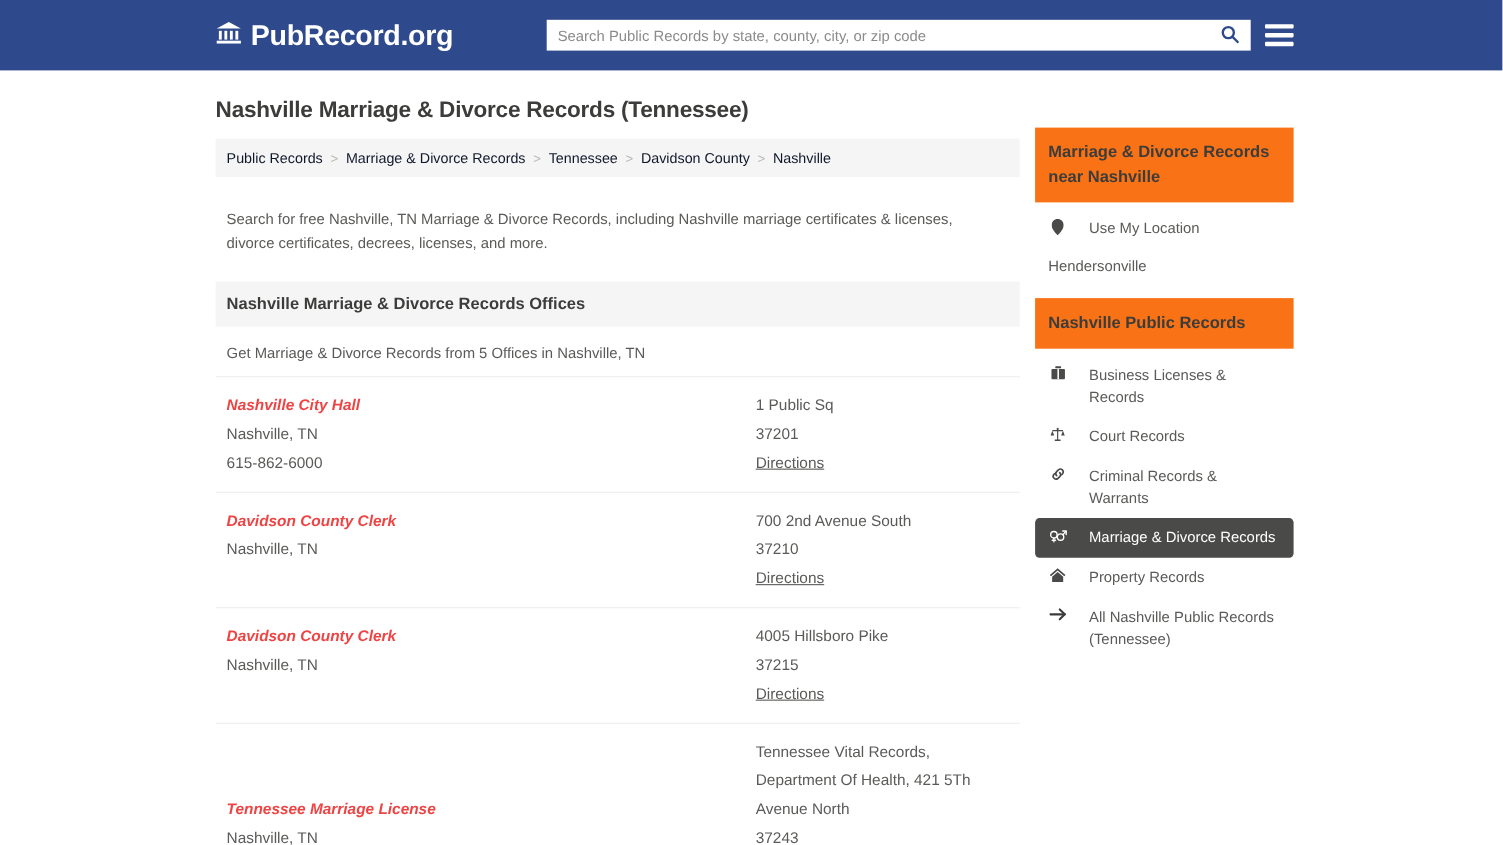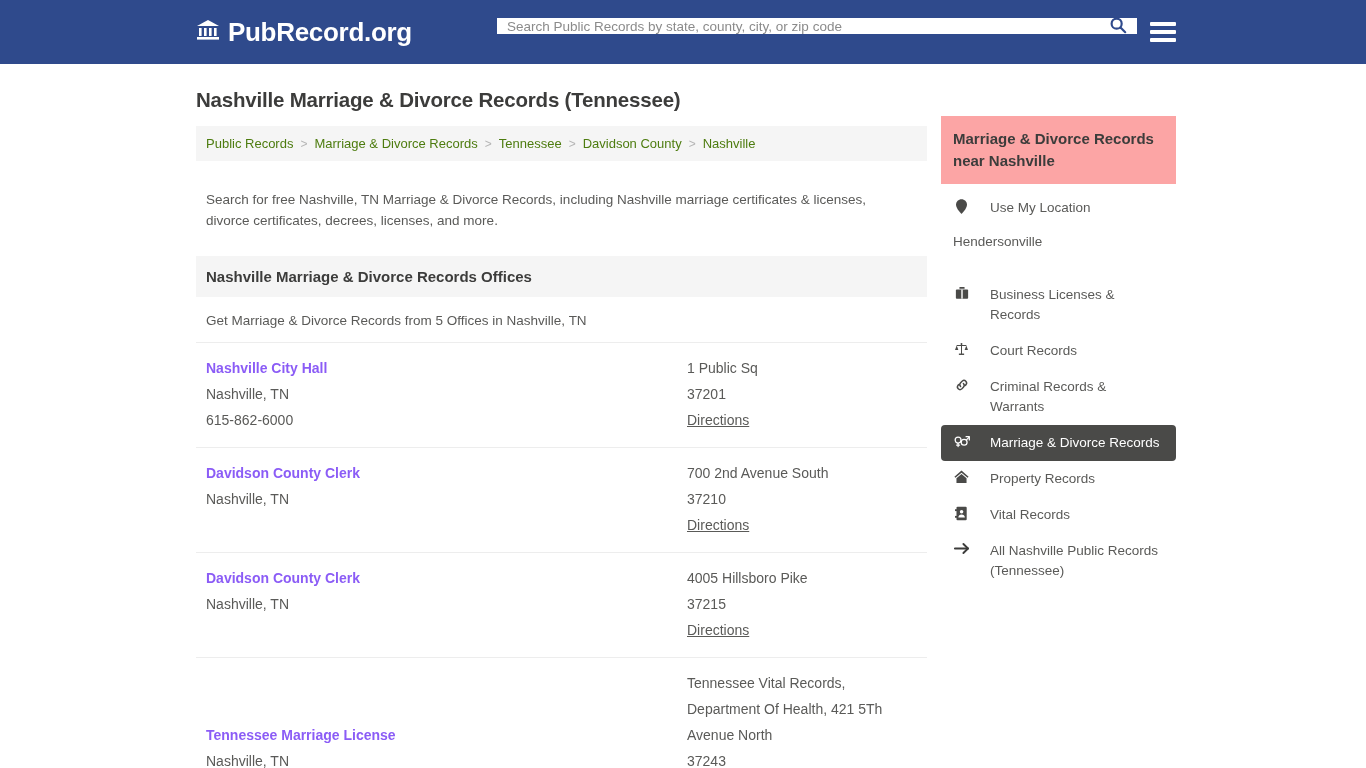--- a/index.html
+++ b/index.html
@@ -29,21 +29,21 @@
     font-weight: bold;
     letter-spacing: -0.3px;
     text-decoration: none;
   }
   .brand-icon { display: block; }
   .search-wrap {
     position: absolute;
     left: 497px;
     top: 18px;
     width: 640px;
-    height: 16px;
+    height: 28px;
     background: #ffffff;
     display: flex;
     align-items: center;
   }
   .search-input {
     flex: 1;
     border: 0;
     outline: none;
     height: 100%;
     padding: 0 10px;
@@ -94,21 +94,21 @@
   
   .breadcrumb {
     background: #f5f5f5;
     padding: 10px 10px;
     font-size: 13px;
     display: flex;
     flex-wrap: wrap;
     align-items: center;
   }
   .breadcrumb a {
-    color: #4d7c0f;
+    color: #0f172a;
     text-decoration: none;
   }
   .crumb-sep {
     color: #b5b5b5;
     margin: 0 7px;
     font-size: 12px;
   }
 
   .intro {
     font-size: 13.5px;
@@ -138,22 +138,23 @@
     border-top: 1px solid #ededed;
     padding: 12px 10px 14px 10px;
     min-height: 82px;
   }
   .office-row:first-of-type { border-top: 0; }
   .office-left { width: 465px; flex: none; }
   .office-right { flex: 1; margin-left: 16px; }
   .office-name {
     font-size: 14px;
     font-weight: bold;
-    color: #8b5cf6;
+    color: #ef4444;
     line-height: 26px;
+    font-style: italic;
   }
   .office-line {
     font-size: 14px;
     color: #5a5a58;
     line-height: 26px;
   }
   .office-addr {
     font-size: 14px;
     color: #5a5a58;
     line-height: 26px;
@@ -166,21 +167,21 @@
     display: inline-block;
   }
   
   .office-row.align-bottom .office-left {
     display: flex; flex-direction: column; justify-content: flex-end;
   }
 
   
   .side-panel { margin-bottom: 14px; }
   .side-head {
-    background: #fca5a5;
+    background: #f97316;
     color: #3c3c3b;
     font-size: 15px;
     font-weight: bold;
     line-height: 22px;
     padding: 12px 12px;
   }
   .side-list { padding-top: 6px; }
   .side-item {
     display: flex;
     align-items: flex-start;
@@ -333,20 +334,21 @@
               <path d="M6 0C2.7 0 0 2.7 0 6c0 4.3 6 10 6 10s6-5.7 6-10c0-3.3-2.7-6-6-6z"></path>
             </svg>
           </span>
           <span>Use My Location</span>
         </a>
         <a class="side-plain" href="#" style="display:block;text-decoration:none;">Hendersonville</a>
       </div>
     </div>
 
     <div class="side-panel">
+      <div class="side-head">Nashville Public Records</div>
       <div class="side-list">
 
         <a class="side-item" href="#">
           <span class="ico">
             <svg width="14" height="14" viewBox="0 0 16 16" fill="#4a4a48">
               <rect x="5" y="1" width="6" height="2.2" rx="0.6"></rect>
               <rect x="1" y="4" width="14" height="10.5" rx="1"></rect>
               <rect x="7.2" y="4" width="1.6" height="10.5" fill="#ffffff"></rect>
             </svg>
           </span>
@@ -394,32 +396,20 @@
         <a class="side-item" href="#">
           <span class="ico">
             <svg width="15" height="14" viewBox="0 0 16 15" fill="#4a4a48">
               <path d="M8 0.6L0.4 7.1l1.1 1.3L8 2.9l6.5 5.5 1.1-1.3z"></path>
               <path d="M8 4.3L2.6 8.9V14h10.8V8.9z"></path>
             </svg>
           </span>
           <span>Property Records</span>
         </a>
 
-        <a class="side-item" href="#">
-          <span class="ico">
-            <svg width="13" height="15" viewBox="0 0 14 16" fill="#4a4a48">
-              <rect x="1.6" y="0.6" width="11" height="14.8" rx="1.2"></rect>
-              <rect x="0" y="3.4" width="2.2" height="2" fill="#4a4a48"></rect>
-              <rect x="0" y="10.6" width="2.2" height="2" fill="#4a4a48"></rect>
-              <circle cx="7.1" cy="6.2" r="1.9" fill="#ffffff"></circle>
-              <path d="M3.6 12.2c0-2 1.6-3.1 3.5-3.1s3.5 1.1 3.5 3.1z" fill="#ffffff"></path>
-            </svg>
-          </span>
-          <span>Vital Records</span>
-        </a>
 
         <a class="side-item" href="#">
           <span class="ico">
             <svg width="16" height="13" viewBox="0 0 16 13" fill="none" stroke="#3c3c3b" stroke-width="1.9" stroke-linecap="round" stroke-linejoin="round">
               <line x1="0.8" y1="6.5" x2="14" y2="6.5"></line>
               <polyline points="9.4,2 14,6.5 9.4,11"></polyline>
             </svg>
           </span>
           <span>All Nashville Public Records (Tennessee)</span>
         </a>

